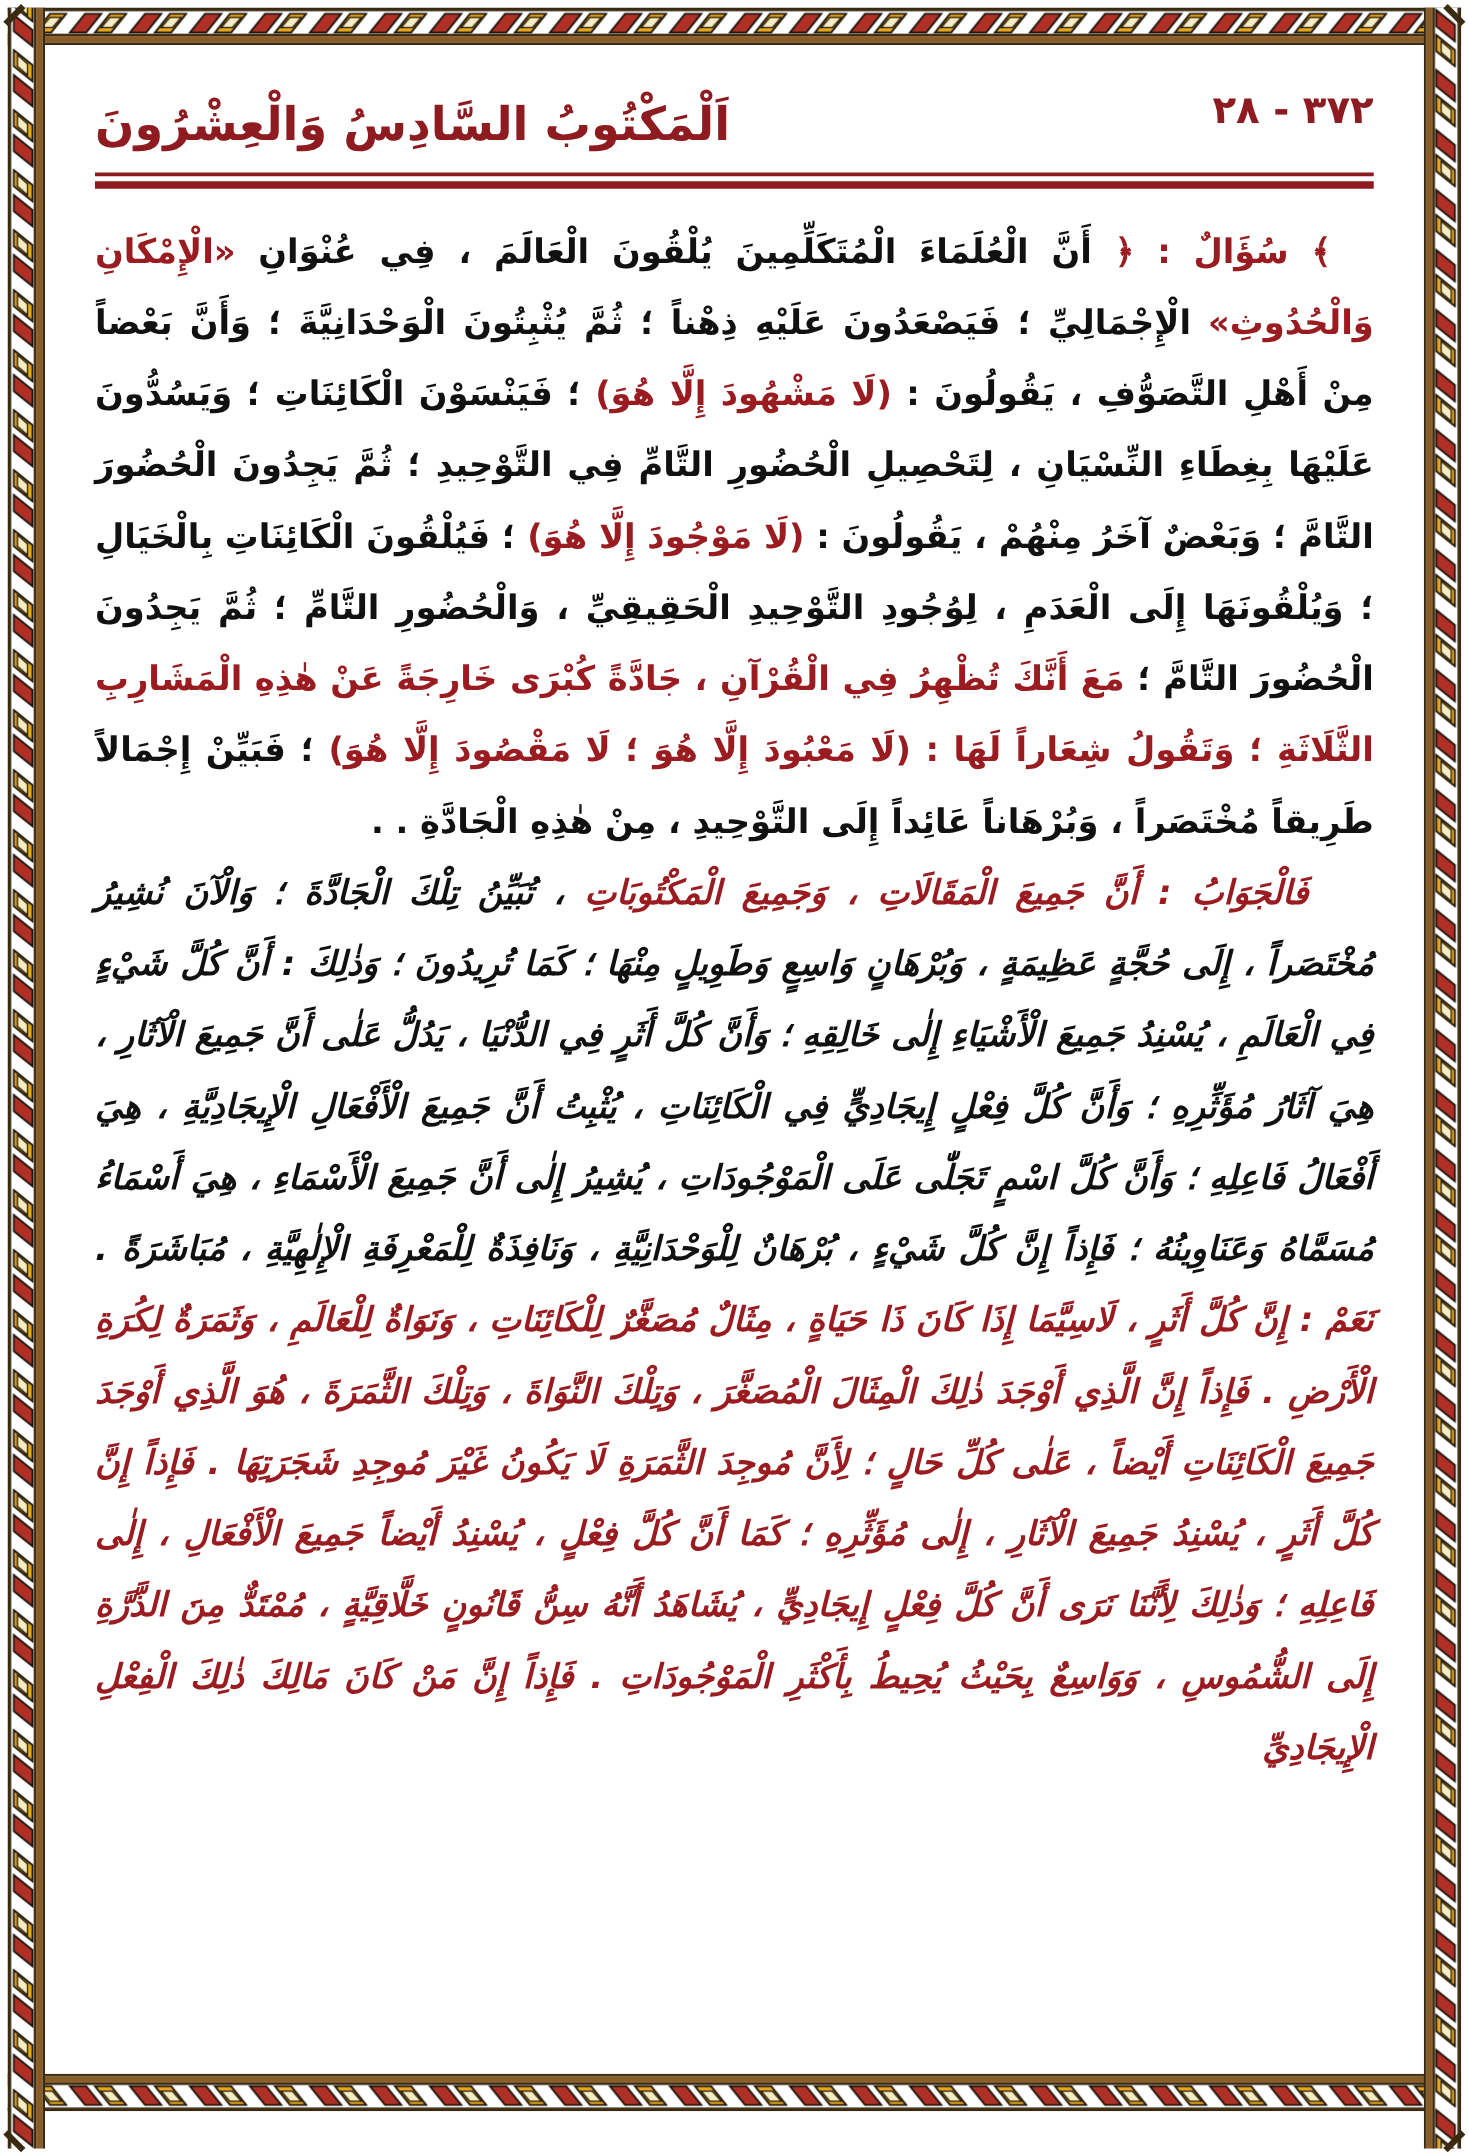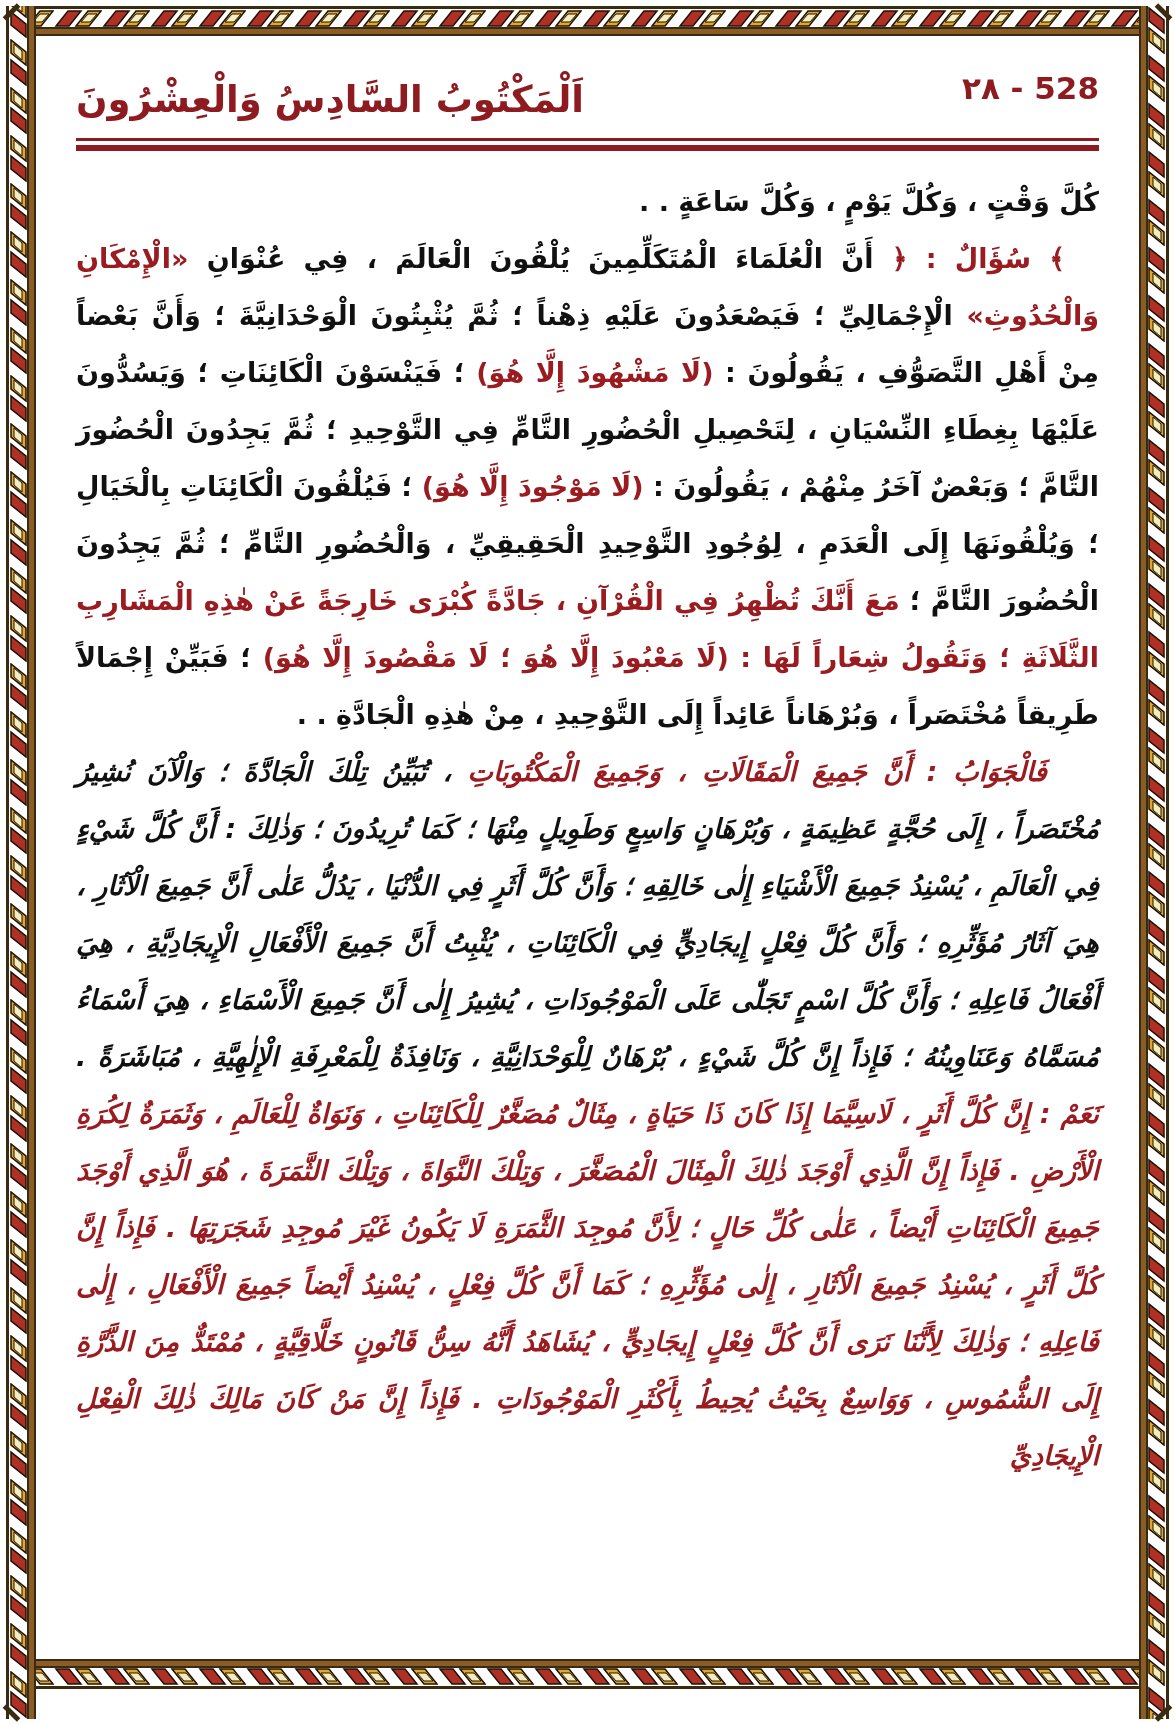--- a/index.html
+++ b/index.html
@@ -130,29 +130,28 @@
 
     <div class="corner-spike spike-tl"></div>
     <div class="corner-spike spike-tr"></div>
     <div class="corner-spike spike-bl"></div>
     <div class="corner-spike spike-br"></div>
   </div>
 
   <div class="content">
 
     <div class="header">
-      <div class="page-number">528 - ٢٨</div>
+      <div class="page-number">٣٧٢ - ٢٨</div>
       <div class="page-title">اَلْمَكْتُوبُ السَّادِسُ وَالْعِشْرُونَ</div>
     </div>
 
     <div class="divider">
       <div class="rule-thin"></div>
       <div class="rule-thick"></div>
     </div>
 
     <div class="bodytext">
-      <p class="para"><span class="seg-black">كُلَّ وَقْتٍ ، وَكُلَّ يَوْمٍ ، وَكُلَّ سَاعَةٍ . .</span></p>
       <p class="para indent-1"><span class="seg-red">﴾ سُؤَالٌ : ﴿ </span><span class="seg-black">أَنَّ الْعُلَمَاءَ الْمُتَكَلِّمِينَ يُلْقُونَ الْعَالَمَ ، فِي عُنْوَانِ </span><span class="seg-red">«الْإِمْكَانِ وَالْحُدُوثِ»</span><span class="seg-black"> الْإِجْمَالِيِّ ؛ فَيَصْعَدُونَ عَلَيْهِ ذِهْناً ؛ ثُمَّ يُثْبِتُونَ الْوَحْدَانِيَّةَ ؛ وَأَنَّ بَعْضاً مِنْ أَهْلِ التَّصَوُّفِ ، يَقُولُونَ : </span><span class="seg-red">(لَا مَشْهُودَ إِلَّا هُوَ)</span><span class="seg-black"> ؛ فَيَنْسَوْنَ الْكَائِنَاتِ ؛ وَيَسُدُّونَ عَلَيْهَا بِغِطَاءِ النِّسْيَانِ ، لِتَحْصِيلِ الْحُضُورِ التَّامِّ فِي التَّوْحِيدِ ؛ ثُمَّ يَجِدُونَ الْحُضُورَ التَّامَّ ؛ وَبَعْضٌ آخَرُ مِنْهُمْ ، يَقُولُونَ : </span><span class="seg-red">(لَا مَوْجُودَ إِلَّا هُوَ)</span><span class="seg-black"> ؛ فَيُلْقُونَ الْكَائِنَاتِ بِالْخَيَالِ ؛ وَيُلْقُونَهَا إِلَى الْعَدَمِ ، لِوُجُودِ التَّوْحِيدِ الْحَقِيقِيِّ ، وَالْحُضُورِ التَّامِّ ؛ ثُمَّ يَجِدُونَ الْحُضُورَ التَّامَّ ؛ </span><span class="seg-red">مَعَ أَنَّكَ تُظْهِرُ فِي الْقُرْآنِ ، جَادَّةً كُبْرَى خَارِجَةً عَنْ هٰذِهِ الْمَشَارِبِ الثَّلَاثَةِ ؛ وَتَقُولُ شِعَاراً لَهَا : (لَا مَعْبُودَ إِلَّا هُوَ ؛ لَا مَقْصُودَ إِلَّا هُوَ)</span><span class="seg-black"> ؛ فَبَيِّنْ إِجْمَالاً طَرِيقاً مُخْتَصَراً ، وَبُرْهَاناً عَائِداً إِلَى التَّوْحِيدِ ، مِنْ هٰذِهِ الْجَادَّةِ . .</span></p>
       <p class="para indent-2"><span class="seg-red">فَالْجَوَابُ : أَنَّ جَمِيعَ الْمَقَالَاتِ ، وَجَمِيعَ الْمَكْتُوبَاتِ</span><span class="seg-black"> ، تُبَيِّنُ تِلْكَ الْجَادَّةَ ؛ وَالْآنَ نُشِيرُ مُخْتَصَراً ، إِلَى حُجَّةٍ عَظِيمَةٍ ، وَبُرْهَانٍ وَاسِعٍ وَطَوِيلٍ مِنْهَا ؛ كَمَا تُرِيدُونَ ؛ وَذٰلِكَ : أَنَّ كُلَّ شَيْءٍ فِي الْعَالَمِ ، يُسْنِدُ جَمِيعَ الْأَشْيَاءِ إِلٰى خَالِقِهِ ؛ وَأَنَّ كُلَّ أَثَرٍ فِي الدُّنْيَا ، يَدُلُّ عَلٰى أَنَّ جَمِيعَ الْآثَارِ ، هِيَ آثَارُ مُؤَثِّرِهِ ؛ وَأَنَّ كُلَّ فِعْلٍ إِيجَادِيٍّ فِي الْكَائِنَاتِ ، يُثْبِتُ أَنَّ جَمِيعَ الْأَفْعَالِ الْإِيجَادِيَّةِ ، هِيَ أَفْعَالُ فَاعِلِهِ ؛ وَأَنَّ كُلَّ اسْمٍ تَجَلّٰى عَلَى الْمَوْجُودَاتِ ، يُشِيرُ إِلٰى أَنَّ جَمِيعَ الْأَسْمَاءِ ، هِيَ أَسْمَاءُ مُسَمَّاهُ وَعَنَاوِينُهُ ؛ فَإِذاً إِنَّ كُلَّ شَيْءٍ ، بُرْهَانٌ لِلْوَحْدَانِيَّةِ ، وَنَافِذَةٌ لِلْمَعْرِفَةِ الْإِلٰهِيَّةِ ، مُبَاشَرَةً . </span><span class="seg-red">نَعَمْ : إِنَّ كُلَّ أَثَرٍ ، لَاسِيَّمَا إِذَا كَانَ ذَا حَيَاةٍ ، مِثَالٌ مُصَغَّرٌ لِلْكَائِنَاتِ ، وَنَوَاةٌ لِلْعَالَمِ ، وَثَمَرَةٌ لِكُرَةِ الْأَرْضِ . فَإِذاً إِنَّ الَّذِي أَوْجَدَ ذٰلِكَ الْمِثَالَ الْمُصَغَّرَ ، وَتِلْكَ النَّوَاةَ ، وَتِلْكَ الثَّمَرَةَ ، هُوَ الَّذِي أَوْجَدَ جَمِيعَ الْكَائِنَاتِ أَيْضاً ، عَلٰى كُلِّ حَالٍ ؛ لِأَنَّ مُوجِدَ الثَّمَرَةِ لَا يَكُونُ غَيْرَ مُوجِدِ شَجَرَتِهَا . فَإِذاً إِنَّ كُلَّ أَثَرٍ ، يُسْنِدُ جَمِيعَ الْآثَارِ ، إِلٰى مُؤَثِّرِهِ ؛ كَمَا أَنَّ كُلَّ فِعْلٍ ، يُسْنِدُ أَيْضاً جَمِيعَ الْأَفْعَالِ ، إِلٰى فَاعِلِهِ ؛ وَذٰلِكَ لِأَنَّنَا نَرَى أَنَّ كُلَّ فِعْلٍ إِيجَادِيٍّ ، يُشَاهَدُ أَنَّهُ سِنُّ قَانُونٍ خَلَّاقِيَّةٍ ، مُمْتَدٌّ مِنَ الذَّرَّةِ إِلَى الشُّمُوسِ ، وَوَاسِعٌ بِحَيْثُ يُحِيطُ بِأَكْثَرِ الْمَوْجُودَاتِ . فَإِذاً إِنَّ مَنْ كَانَ مَالِكَ ذٰلِكَ الْفِعْلِ الْإِيجَادِيِّ</span></p>
     </div>
 
   </div>
 </div>
 
 </body></html>

